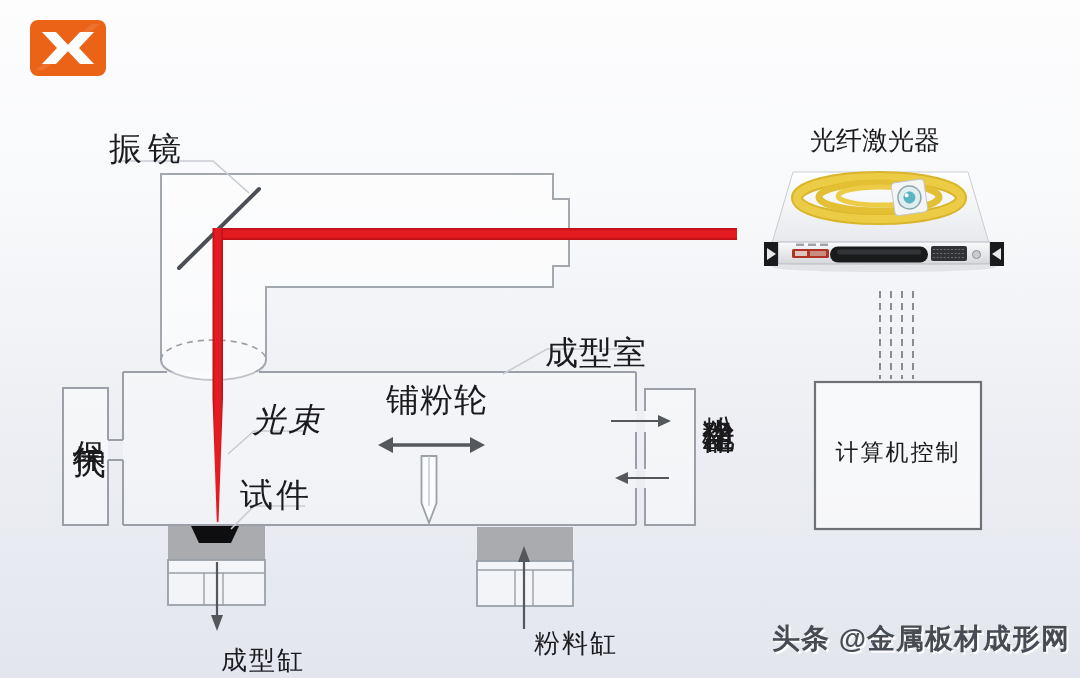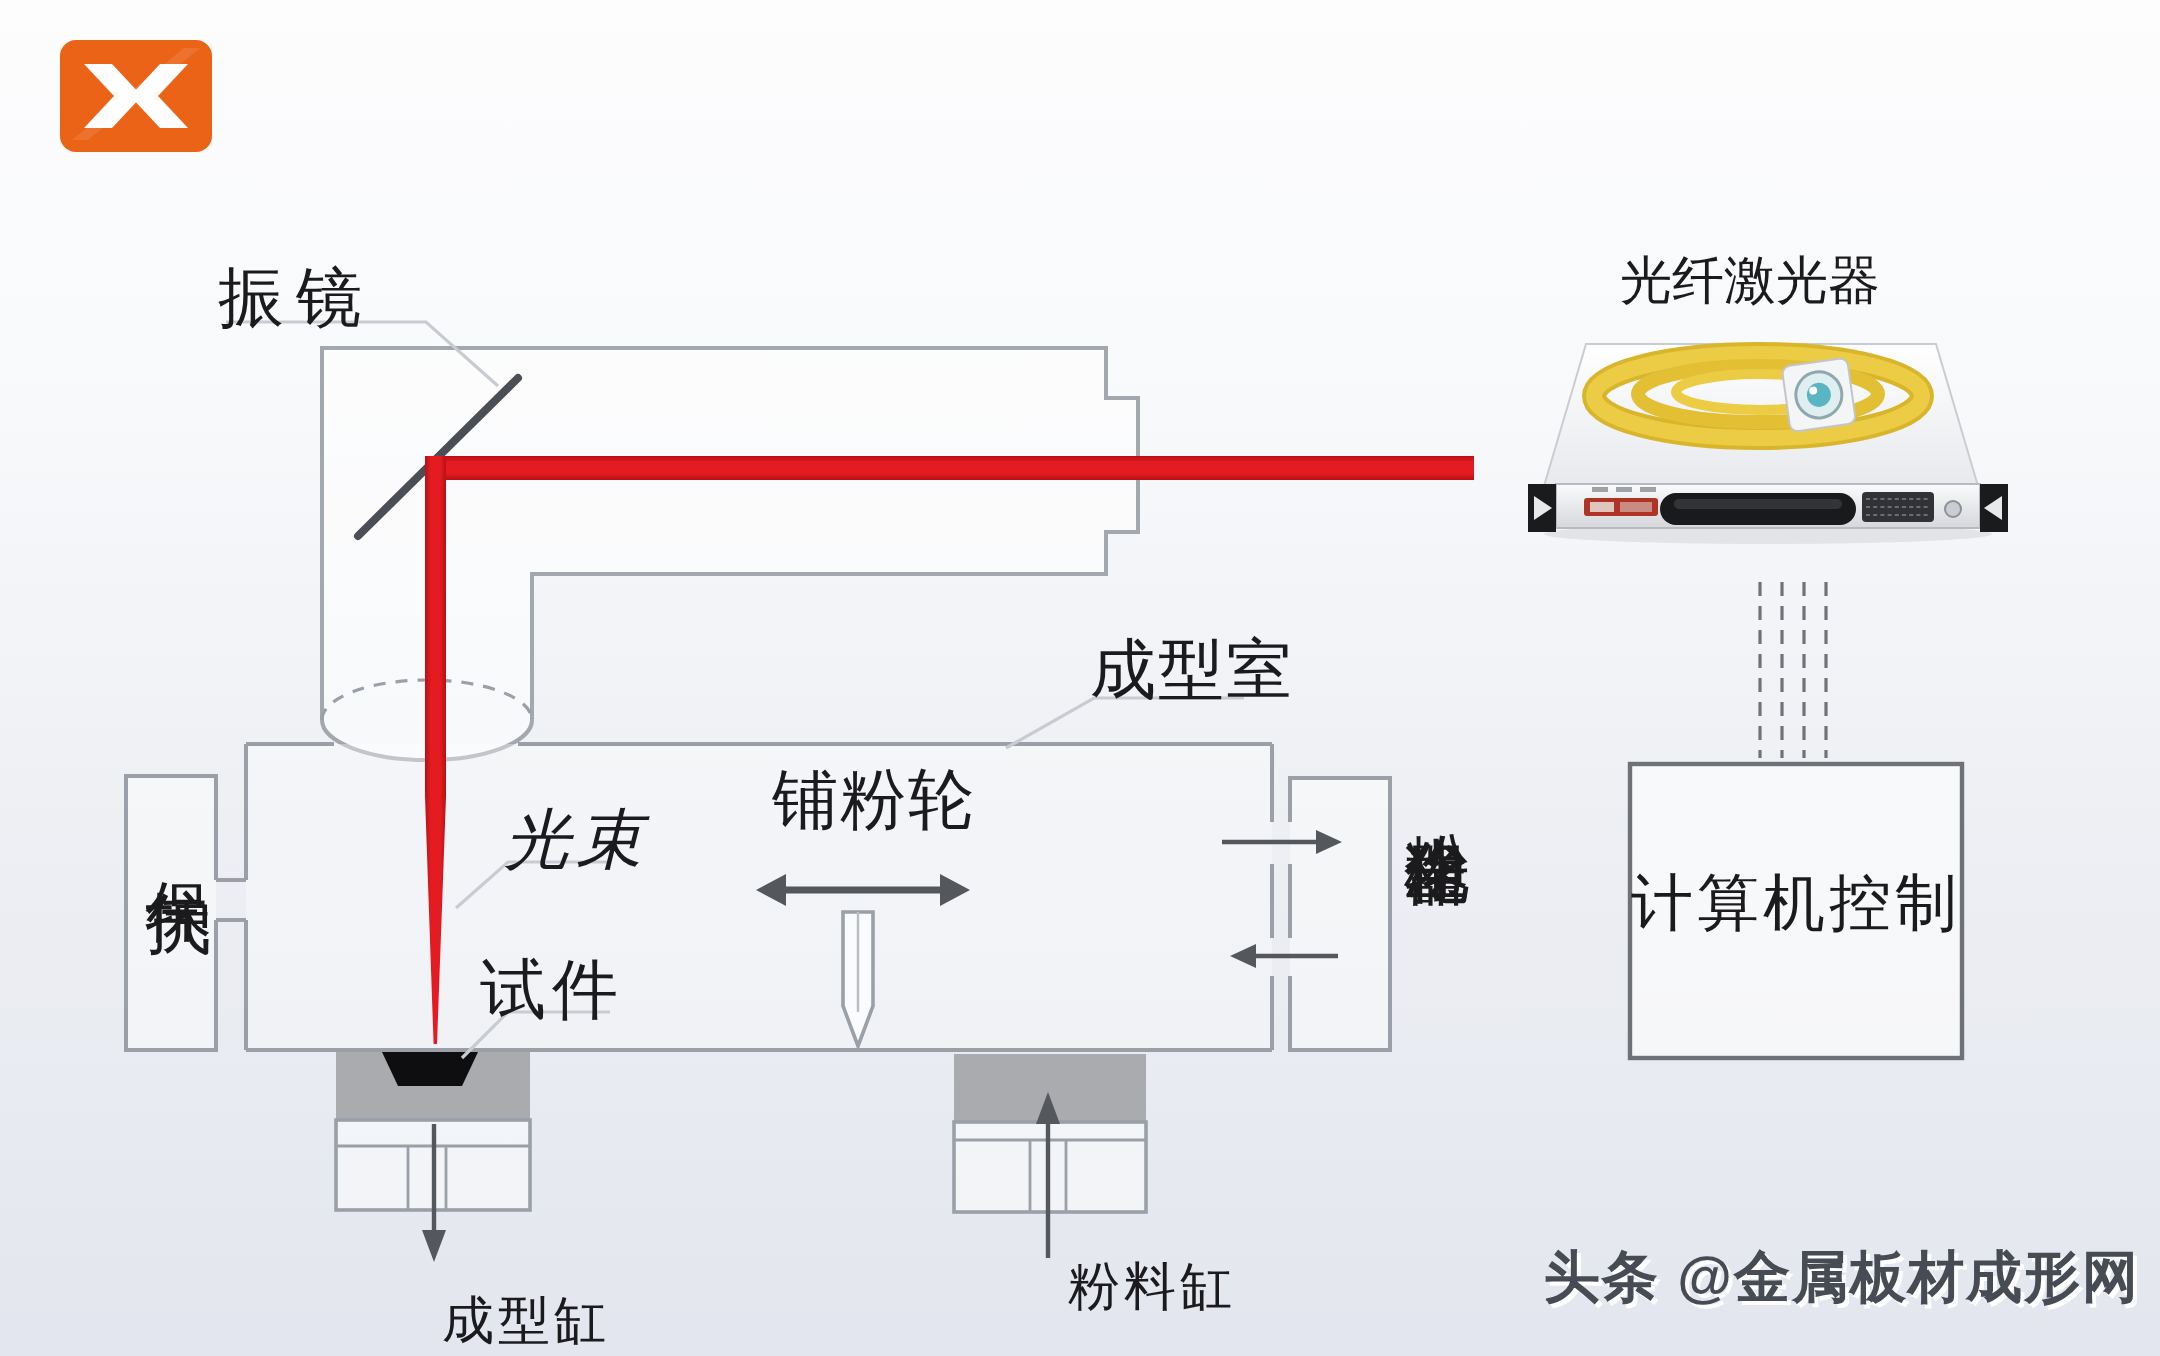--- a/index.html
+++ b/index.html
@@ -5,21 +5,21 @@
   html,body{margin:0;padding:0;}
   .stage{
     position:relative;width:1080px;height:678px;overflow:hidden;
     background:linear-gradient(180deg,#fdfdfe 0%,#f8f9fb 30%,#eef0f4 58%,#e3e6ee 100%);
     font-family:"Liberation Sans","DejaVu Sans",sans-serif;
   }
   .art{position:absolute;left:0;top:0;}
   .lbl{position:absolute;color:#1b1b1e;font-size:33px;white-space:nowrap;letter-spacing:2px;line-height:1.1;}
   .lbl.v{writing-mode:vertical-rl;text-orientation:upright;letter-spacing:3px;}
   .lbl.big{font-size:26px;}
-  .ctrbox{position:absolute;left:815px;top:434px;width:166px;text-align:center;color:#1b1b1e;font-size:31px;line-height:36px;letter-spacing:2px;}
+  .ctrbox{position:absolute;left:815px;top:434px;width:166px;text-align:center;color:#1b1b1e;font-size:23px;line-height:36px;letter-spacing:2px;}
   .watermark{
     position:absolute;left:758px;top:620px;width:312px;text-align:right;
     font-size:28px;font-weight:bold;color:#474c54;letter-spacing:1px;
     text-shadow:2px 2px 0 rgba(255,255,255,0.95);
   }
   .logo{position:absolute;left:30px;top:20px;width:76px;height:56px;}
 </style>
 </head>
 <body>
 
@@ -161,21 +161,21 @@
     <svg width="76" height="56" viewBox="0 0 76 56">
       <rect x="0" y="0" width="76" height="56" rx="8" fill="#eb6317"></rect>
       <polygon points="6,50 62,4 70,4 14,50" fill="#ffffff" opacity="0.10"></polygon>
       <polygon points="12,12 26,12 41,28 26,44 12,44 27,28" fill="#ffffff"></polygon>
       <polygon points="64,12 50,12 35,28 50,44 64,44 49,28" fill="#ffffff"></polygon>
     </svg>
   </div>
 
   <div class="lbl" style="left:109px;top:131px;letter-spacing:6px;">振镜</div>
   <div class="lbl big" style="left:808px;top:126px;width:132px;text-align:right;letter-spacing:0;">光纤激光器</div>
-  <div class="lbl" style="left:545px;top:317px;letter-spacing:1px;">成型室</div>
+  <div class="lbl" style="left:545px;top:335px;letter-spacing:1px;">成型室</div>
   <div class="lbl v" style="left:71px;top:414px;">保护气</div>
   <div class="lbl" style="left:252px;top:402px;letter-spacing:3px;font-style:italic;">光束</div>
   <div class="lbl" style="left:386px;top:382px;letter-spacing:1px;">铺粉轮</div>
   <div class="lbl" style="left:240px;top:477px;letter-spacing:3px;">试件</div>
   <div class="lbl v" style="left:700px;top:390px;letter-spacing:1.5px;">粉尘净化器</div>
 
   <div class="ctrbox">
     <div>计算机控制</div>
   </div>
 

